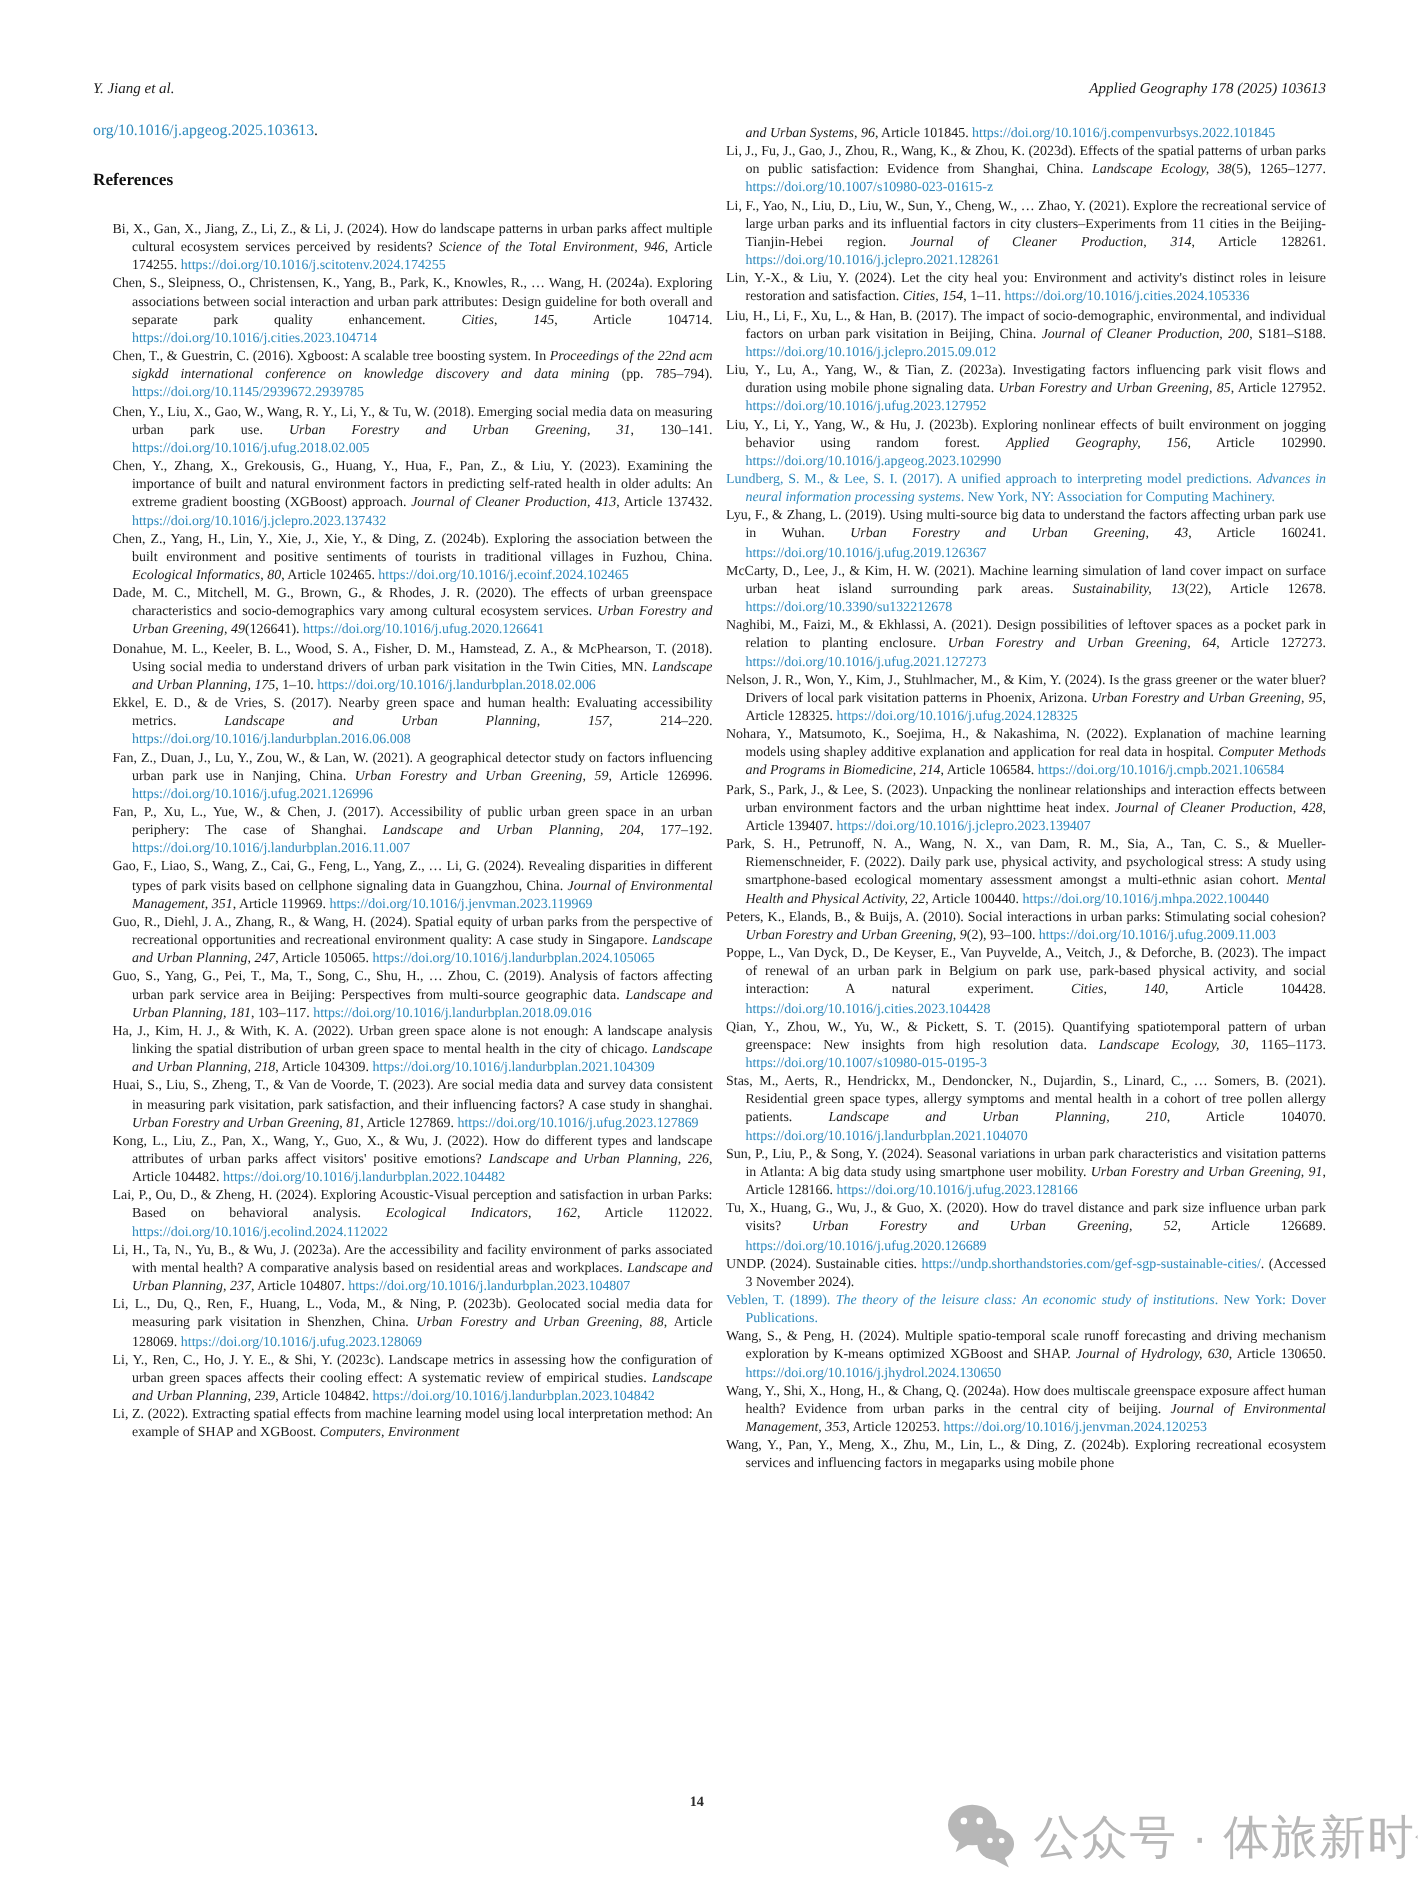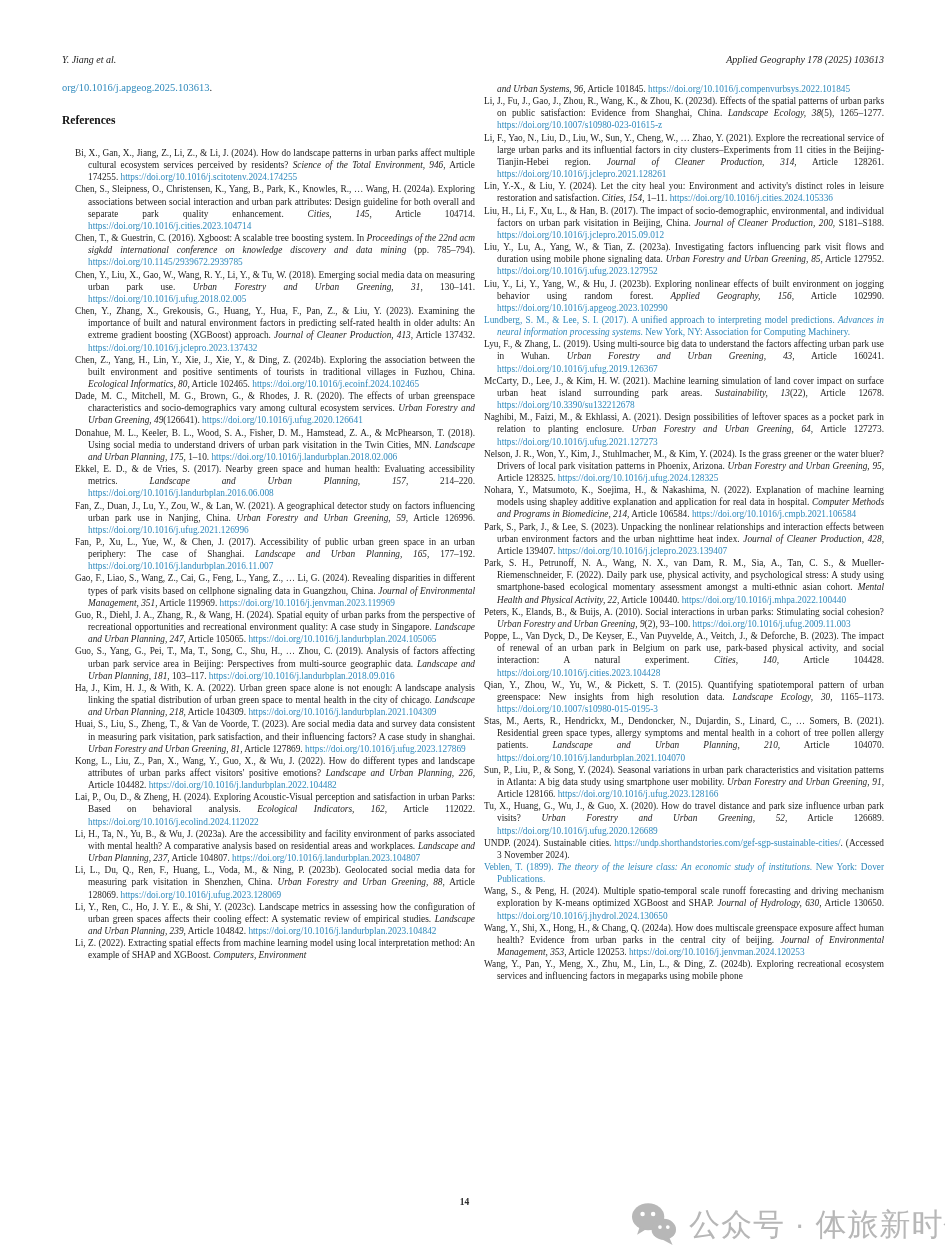--- a/index.html
+++ b/index.html
@@ -40,21 +40,21 @@
     <div class="ref"><span class="seg-n">Bi, X., Gan, X., Jiang, Z., Li, Z., &amp; Li, J. (2024). How do landscape patterns in urban parks affect multiple cultural ecosystem services perceived by residents? </span><span class="seg-i">Science of the Total Environment, 946</span><span class="seg-n">, Article 174255. </span><span class="seg-l">https://doi.org/10.1016/j.scitotenv.2024.174255</span></div>
     <div class="ref"><span class="seg-n">Chen, S., Sleipness, O., Christensen, K., Yang, B., Park, K., Knowles, R., … Wang, H. (2024a). Exploring associations between social interaction and urban park attributes: Design guideline for both overall and separate park quality enhancement. </span><span class="seg-i">Cities, 145</span><span class="seg-n">, Article 104714. </span><span class="seg-l">https://doi.org/10.1016/j.cities.2023.104714</span></div>
     <div class="ref"><span class="seg-n">Chen, T., &amp; Guestrin, C. (2016). Xgboost: A scalable tree boosting system. In </span><span class="seg-i">Proceedings of the 22nd acm sigkdd international conference on knowledge discovery and data mining</span><span class="seg-n"> (pp. 785–794). </span><span class="seg-l">https://doi.org/10.1145/2939672.2939785</span></div>
     <div class="ref"><span class="seg-n">Chen, Y., Liu, X., Gao, W., Wang, R. Y., Li, Y., &amp; Tu, W. (2018). Emerging social media data on measuring urban park use. </span><span class="seg-i">Urban Forestry and Urban Greening, 31</span><span class="seg-n">, 130–141. </span><span class="seg-l">https://doi.org/10.1016/j.ufug.2018.02.005</span></div>
     <div class="ref"><span class="seg-n">Chen, Y., Zhang, X., Grekousis, G., Huang, Y., Hua, F., Pan, Z., &amp; Liu, Y. (2023). Examining the importance of built and natural environment factors in predicting self-rated health in older adults: An extreme gradient boosting (XGBoost) approach. </span><span class="seg-i">Journal of Cleaner Production, 413</span><span class="seg-n">, Article 137432. </span><span class="seg-l">https://doi.org/10.1016/j.jclepro.2023.137432</span></div>
     <div class="ref"><span class="seg-n">Chen, Z., Yang, H., Lin, Y., Xie, J., Xie, Y., &amp; Ding, Z. (2024b). Exploring the association between the built environment and positive sentiments of tourists in traditional villages in Fuzhou, China. </span><span class="seg-i">Ecological Informatics, 80</span><span class="seg-n">, Article 102465. </span><span class="seg-l">https://doi.org/10.1016/j.ecoinf.2024.102465</span></div>
     <div class="ref"><span class="seg-n">Dade, M. C., Mitchell, M. G., Brown, G., &amp; Rhodes, J. R. (2020). The effects of urban greenspace characteristics and socio-demographics vary among cultural ecosystem services. </span><span class="seg-i">Urban Forestry and Urban Greening, 49</span><span class="seg-n">(126641). </span><span class="seg-l">https://doi.org/10.1016/j.ufug.2020.126641</span></div>
     <div class="ref"><span class="seg-n">Donahue, M. L., Keeler, B. L., Wood, S. A., Fisher, D. M., Hamstead, Z. A., &amp; McPhearson, T. (2018). Using social media to understand drivers of urban park visitation in the Twin Cities, MN. </span><span class="seg-i">Landscape and Urban Planning, 175</span><span class="seg-n">, 1–10. </span><span class="seg-l">https://doi.org/10.1016/j.landurbplan.2018.02.006</span></div>
     <div class="ref"><span class="seg-n">Ekkel, E. D., &amp; de Vries, S. (2017). Nearby green space and human health: Evaluating accessibility metrics. </span><span class="seg-i">Landscape and Urban Planning, 157</span><span class="seg-n">, 214–220. </span><span class="seg-l">https://doi.org/10.1016/j.landurbplan.2016.06.008</span></div>
     <div class="ref"><span class="seg-n">Fan, Z., Duan, J., Lu, Y., Zou, W., &amp; Lan, W. (2021). A geographical detector study on factors influencing urban park use in Nanjing, China. </span><span class="seg-i">Urban Forestry and Urban Greening, 59</span><span class="seg-n">, Article 126996. </span><span class="seg-l">https://doi.org/10.1016/j.ufug.2021.126996</span></div>
-    <div class="ref"><span class="seg-n">Fan, P., Xu, L., Yue, W., &amp; Chen, J. (2017). Accessibility of public urban green space in an urban periphery: The case of Shanghai. </span><span class="seg-i">Landscape and Urban Planning, 165</span><span class="seg-n">, 177–192. </span><span class="seg-l">https://doi.org/10.1016/j.landurbplan.2016.11.007</span></div>
+    <div class="ref"><span class="seg-n">Fan, P., Xu, L., Yue, W., &amp; Chen, J. (2017). Accessibility of public urban green space in an urban periphery: The case of Shanghai. </span><span class="seg-i">Landscape and Urban Planning, 204</span><span class="seg-n">, 177–192. </span><span class="seg-l">https://doi.org/10.1016/j.landurbplan.2016.11.007</span></div>
     <div class="ref"><span class="seg-n">Gao, F., Liao, S., Wang, Z., Cai, G., Feng, L., Yang, Z., … Li, G. (2024). Revealing disparities in different types of park visits based on cellphone signaling data in Guangzhou, China. </span><span class="seg-i">Journal of Environmental Management, 351</span><span class="seg-n">, Article 119969. </span><span class="seg-l">https://doi.org/10.1016/j.jenvman.2023.119969</span></div>
     <div class="ref"><span class="seg-n">Guo, R., Diehl, J. A., Zhang, R., &amp; Wang, H. (2024). Spatial equity of urban parks from the perspective of recreational opportunities and recreational environment quality: A case study in Singapore. </span><span class="seg-i">Landscape and Urban Planning, 247</span><span class="seg-n">, Article 105065. </span><span class="seg-l">https://doi.org/10.1016/j.landurbplan.2024.105065</span></div>
     <div class="ref"><span class="seg-n">Guo, S., Yang, G., Pei, T., Ma, T., Song, C., Shu, H., … Zhou, C. (2019). Analysis of factors affecting urban park service area in Beijing: Perspectives from multi-source geographic data. </span><span class="seg-i">Landscape and Urban Planning, 181</span><span class="seg-n">, 103–117. </span><span class="seg-l">https://doi.org/10.1016/j.landurbplan.2018.09.016</span></div>
     <div class="ref"><span class="seg-n">Ha, J., Kim, H. J., &amp; With, K. A. (2022). Urban green space alone is not enough: A landscape analysis linking the spatial distribution of urban green space to mental health in the city of chicago. </span><span class="seg-i">Landscape and Urban Planning, 218</span><span class="seg-n">, Article 104309. </span><span class="seg-l">https://doi.org/10.1016/j.landurbplan.2021.104309</span></div>
     <div class="ref"><span class="seg-n">Huai, S., Liu, S., Zheng, T., &amp; Van de Voorde, T. (2023). Are social media data and survey data consistent in measuring park visitation, park satisfaction, and their influencing factors? A case study in shanghai. </span><span class="seg-i">Urban Forestry and Urban Greening, 81</span><span class="seg-n">, Article 127869. </span><span class="seg-l">https://doi.org/10.1016/j.ufug.2023.127869</span></div>
     <div class="ref"><span class="seg-n">Kong, L., Liu, Z., Pan, X., Wang, Y., Guo, X., &amp; Wu, J. (2022). How do different types and landscape attributes of urban parks affect visitors' positive emotions? </span><span class="seg-i">Landscape and Urban Planning, 226</span><span class="seg-n">, Article 104482. </span><span class="seg-l">https://doi.org/10.1016/j.landurbplan.2022.104482</span></div>
     <div class="ref"><span class="seg-n">Lai, P., Ou, D., &amp; Zheng, H. (2024). Exploring Acoustic-Visual perception and satisfaction in urban Parks: Based on behavioral analysis. </span><span class="seg-i">Ecological Indicators, 162</span><span class="seg-n">, Article 112022. </span><span class="seg-l">https://doi.org/10.1016/j.ecolind.2024.112022</span></div>
     <div class="ref"><span class="seg-n">Li, H., Ta, N., Yu, B., &amp; Wu, J. (2023a). Are the accessibility and facility environment of parks associated with mental health? A comparative analysis based on residential areas and workplaces. </span><span class="seg-i">Landscape and Urban Planning, 237</span><span class="seg-n">, Article 104807. </span><span class="seg-l">https://doi.org/10.1016/j.landurbplan.2023.104807</span></div>
     <div class="ref"><span class="seg-n">Li, L., Du, Q., Ren, F., Huang, L., Voda, M., &amp; Ning, P. (2023b). Geolocated social media data for measuring park visitation in Shenzhen, China. </span><span class="seg-i">Urban Forestry and Urban Greening, 88</span><span class="seg-n">, Article 128069. </span><span class="seg-l">https://doi.org/10.1016/j.ufug.2023.128069</span></div>
     <div class="ref"><span class="seg-n">Li, Y., Ren, C., Ho, J. Y. E., &amp; Shi, Y. (2023c). Landscape metrics in assessing how the configuration of urban green spaces affects their cooling effect: A systematic review of empirical studies. </span><span class="seg-i">Landscape and Urban Planning, 239</span><span class="seg-n">, Article 104842. </span><span class="seg-l">https://doi.org/10.1016/j.landurbplan.2023.104842</span></div>

